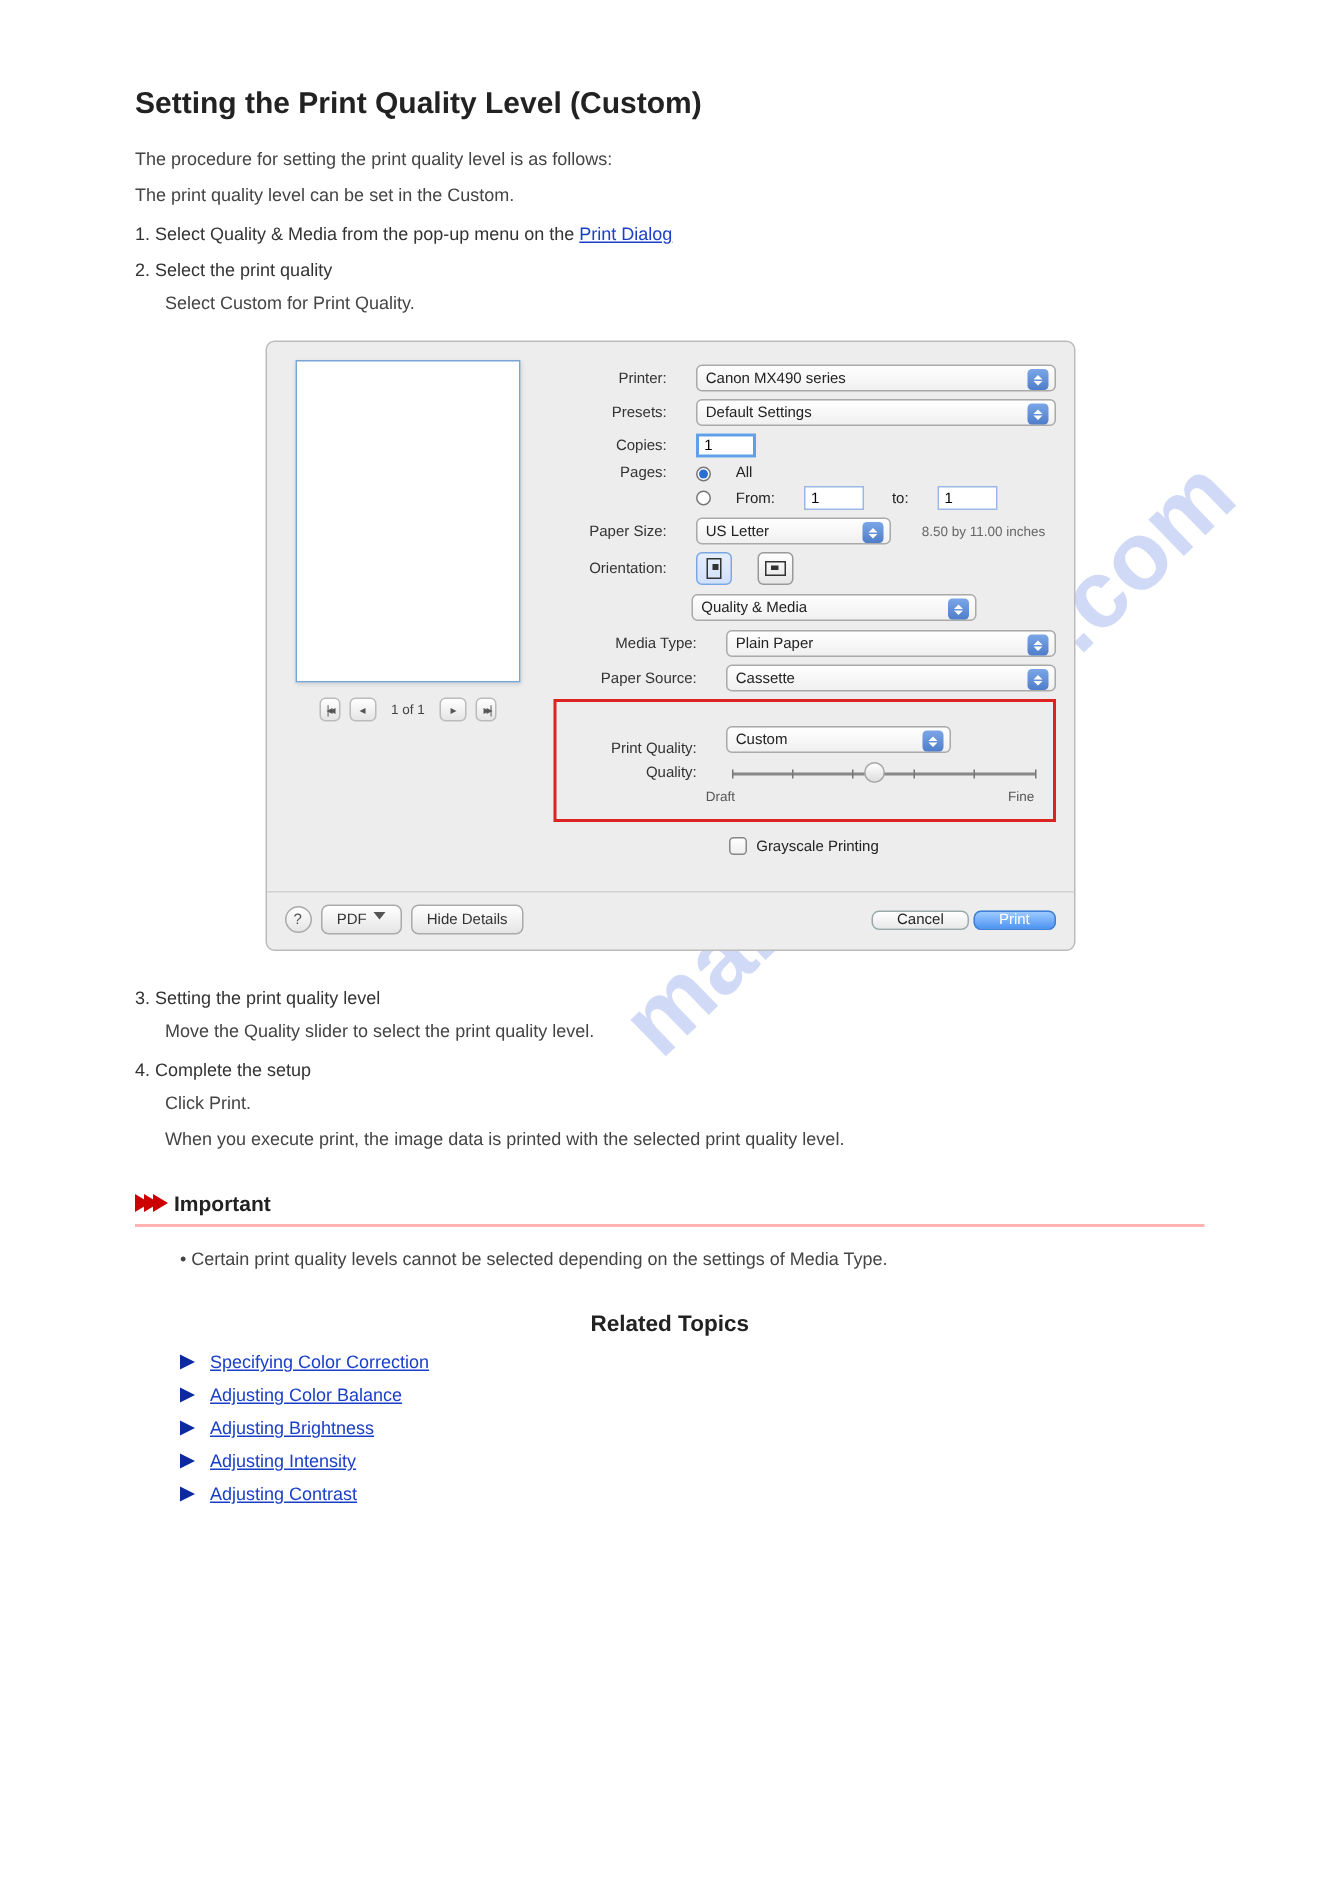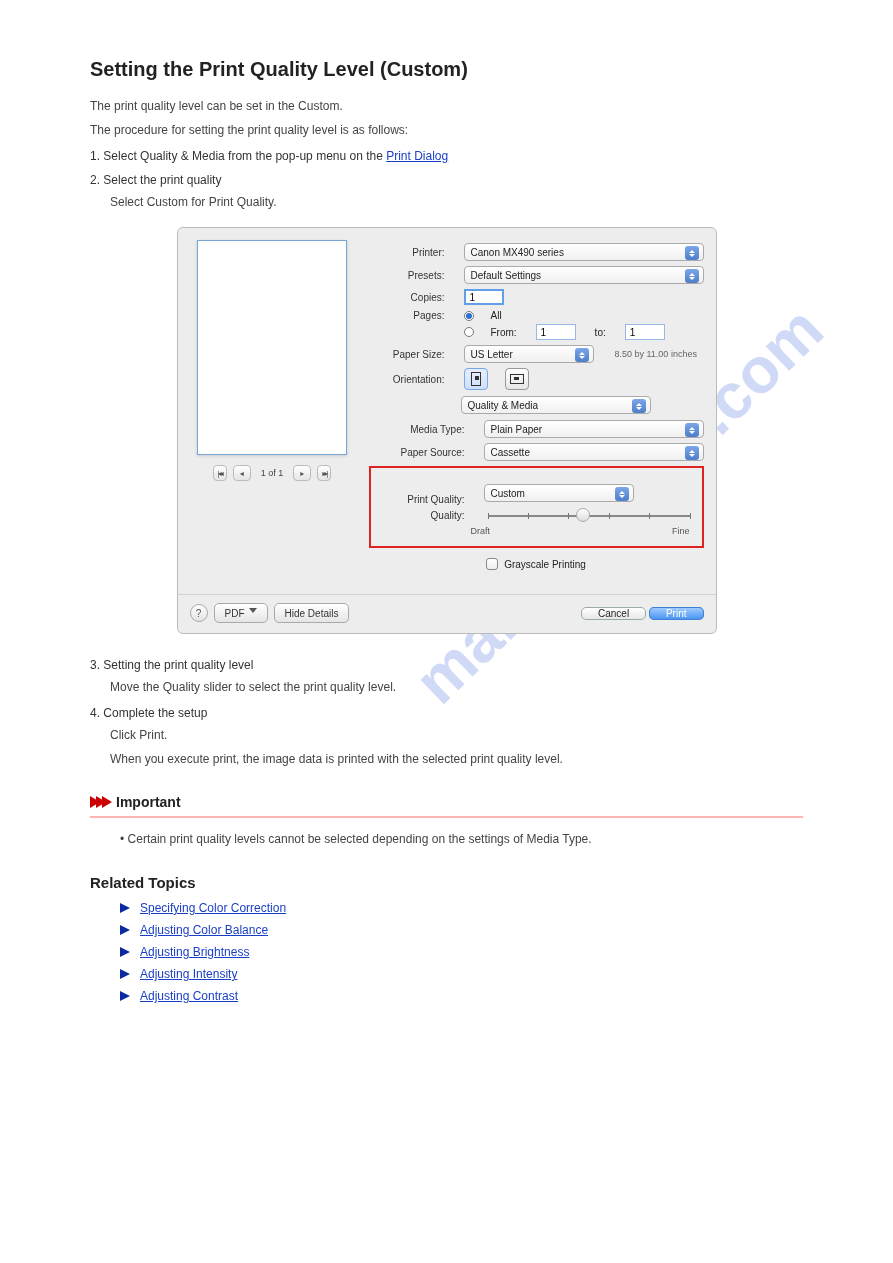--- a/index.html
+++ b/index.html
@@ -6,21 +6,21 @@
   body {
     margin: 0;
     padding: 50px 90px;
     font-family: Arial, Helvetica, sans-serif;
     font-size: 12px;
     color: #333;
     background: #fff;
     width: 893px;
   }
   .heading1 { font-size: 20px; font-weight: bold; color: #222; margin: 8px 0 16px; }
-  .heading2 { font-size: 15px; font-weight: bold; color: #222; margin: 6px 0 10px; }
+  .heading2 { font-size: 15px; font-weight: bold; color: #222; margin: 6px 0 10px; text-align: center; }
   p { margin: 6px 0; font-size: 12px; color: #444; line-height: 1.5; }
   a.link { color: #1a3fc7; text-decoration: underline; cursor: pointer; }
   .indent { margin-left: 30px; }
   .num-item { margin: 10px 0; }
   .note-row { display: flex; align-items: center; margin-top: 26px; }
   .chev { width: 0; height: 0; border-top: 6px solid transparent; border-bottom: 6px solid transparent; border-left: 10px solid #cc0000; margin-right: -4px; }
   .note-label { font-size: 14px; font-weight: bold; margin-left: 8px; color: #222; }
   .note-hr { border: none; border-top: 2px solid #ffb4b4; margin: 6px 0 12px; }
   .related-list { margin: 6px 0 0 30px; }
   .related-item { display: flex; align-items: center; margin: 8px 0; }
@@ -117,22 +117,22 @@
   }
   .wm1 { left: 260px; top: 410px; }
 </style>
 </head>
 <body>
 
 <div style="position:relative;">
 <div class="watermark wm1">manualshive.com</div>
 
 <h1 class="heading1">Setting the Print Quality Level (Custom)</h1>
+<p>The procedure for setting the print quality level is as follows:</p>
 <p>The print quality level can be set in the Custom.</p>
-<p>The procedure for setting the print quality level is as follows:</p>
 
 <div class="indent num-item">
   <span>1.</span>
   <span>Select Quality &amp; Media from the pop-up menu on the </span>
   <a class="link">Print Dialog</a>
 </div>
 
 <div class="indent num-item">
   <span>2.</span>
   <span>Select the print quality</span>

